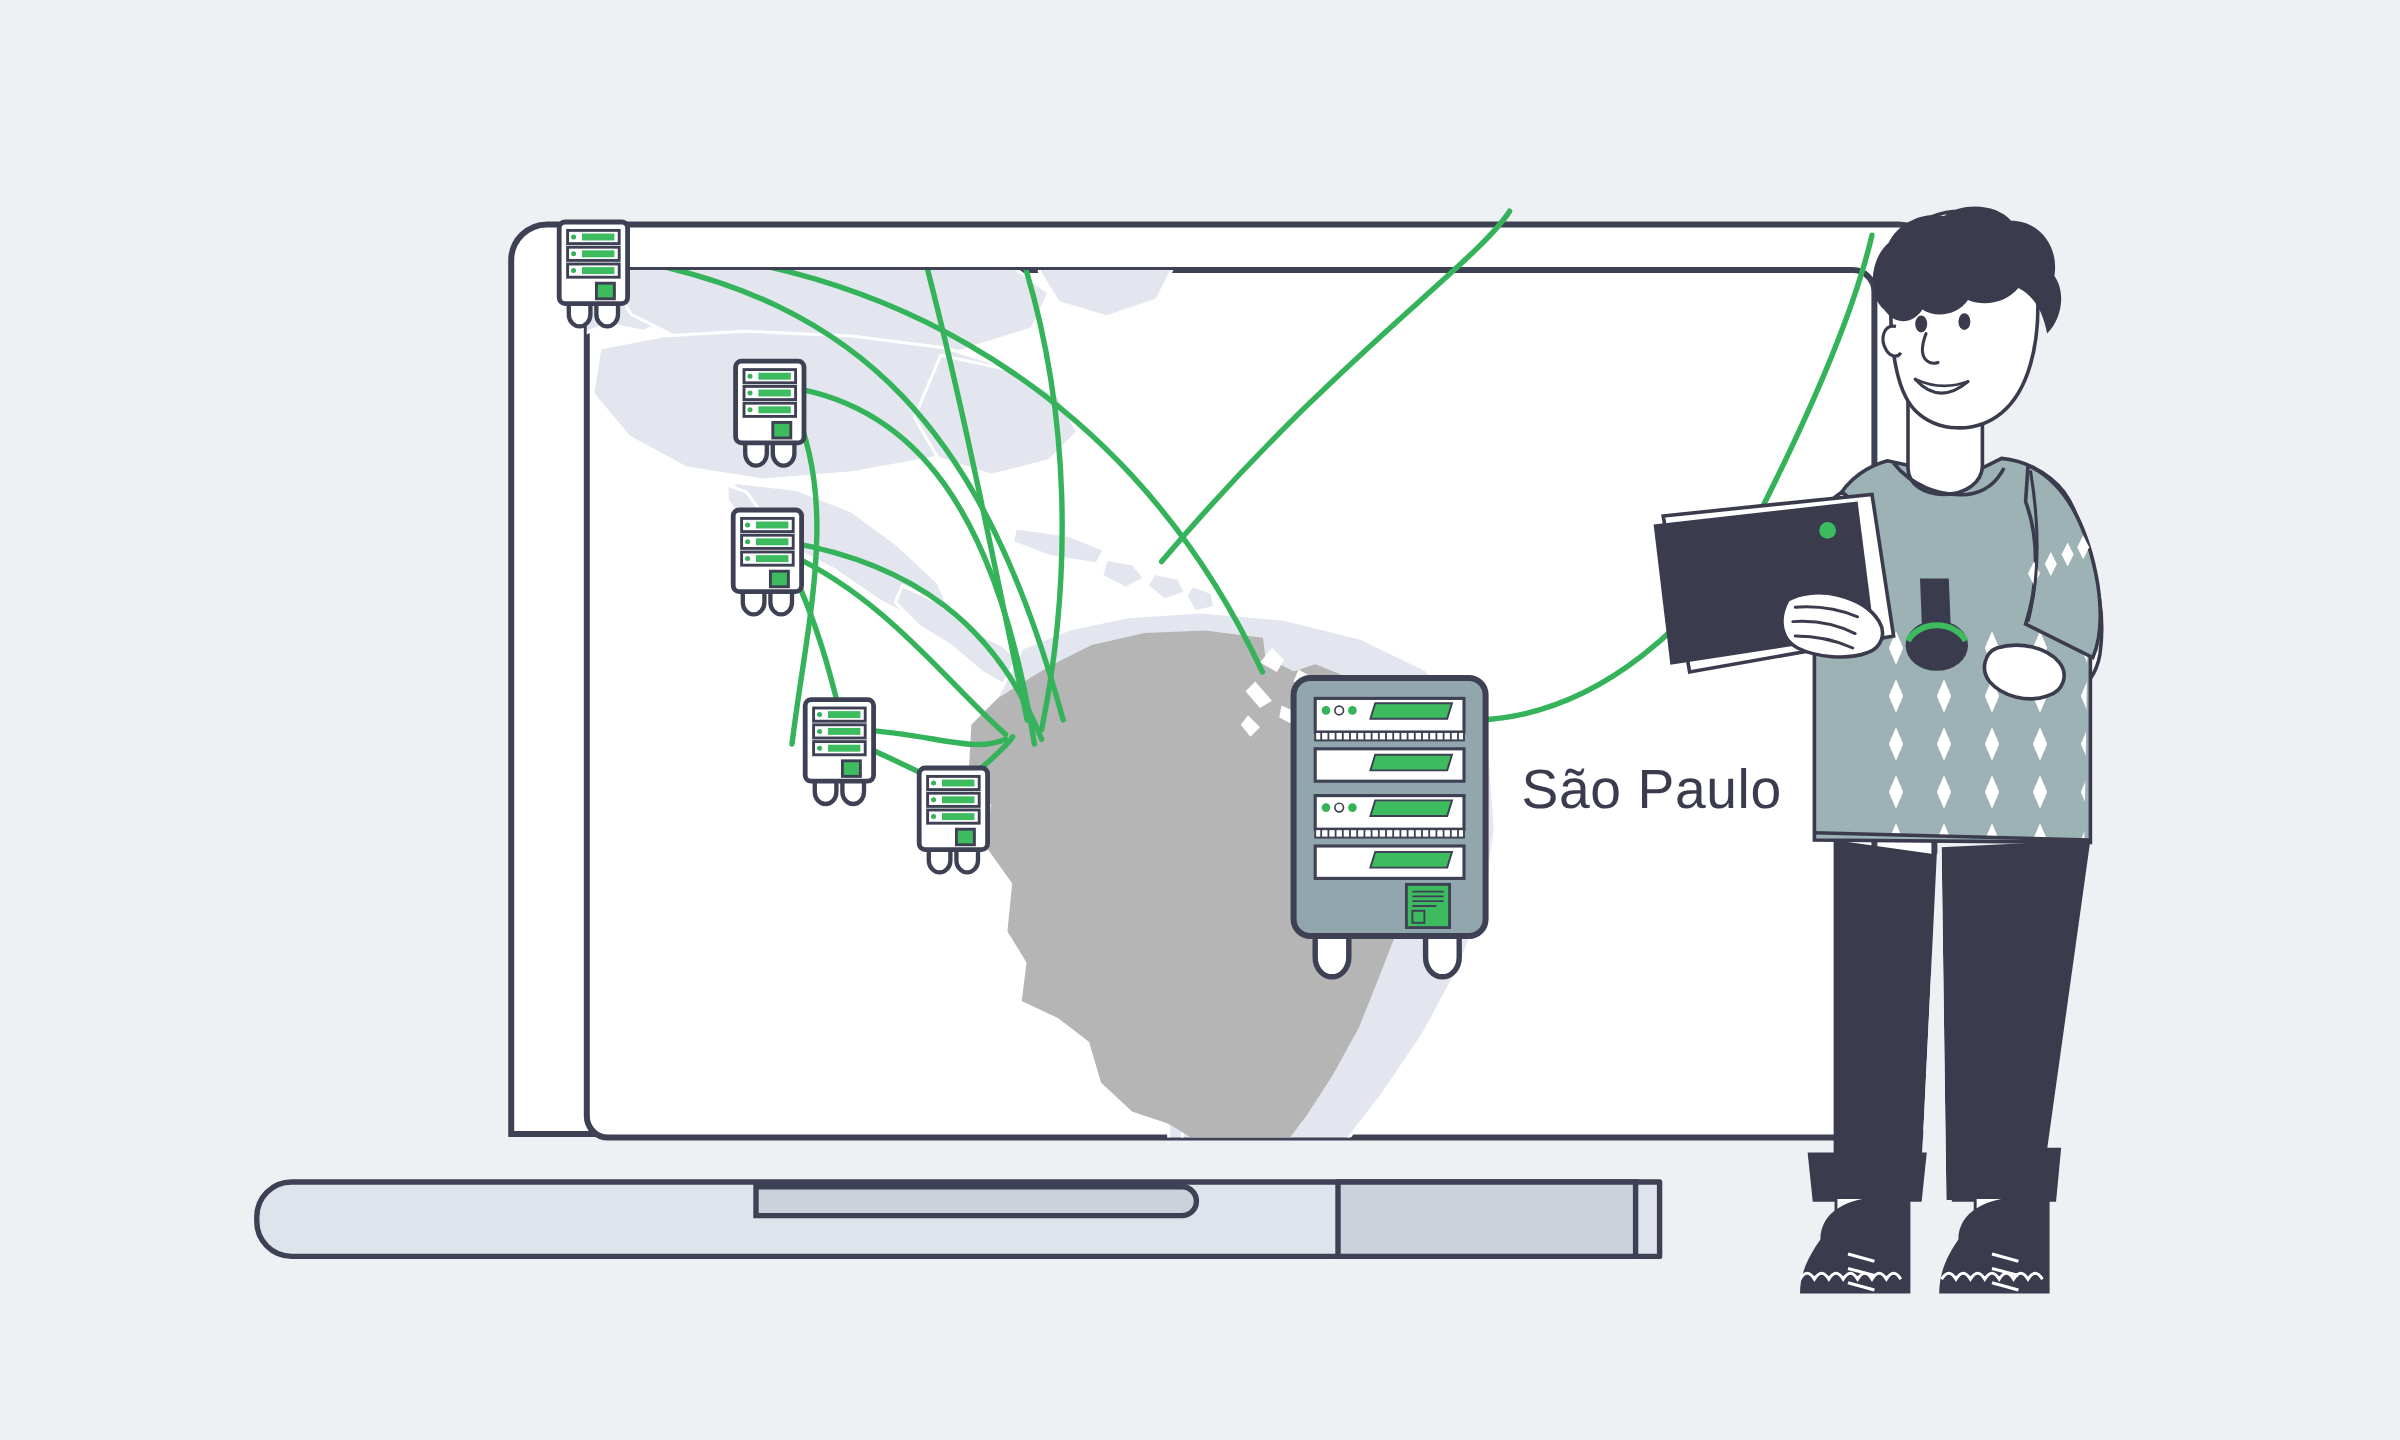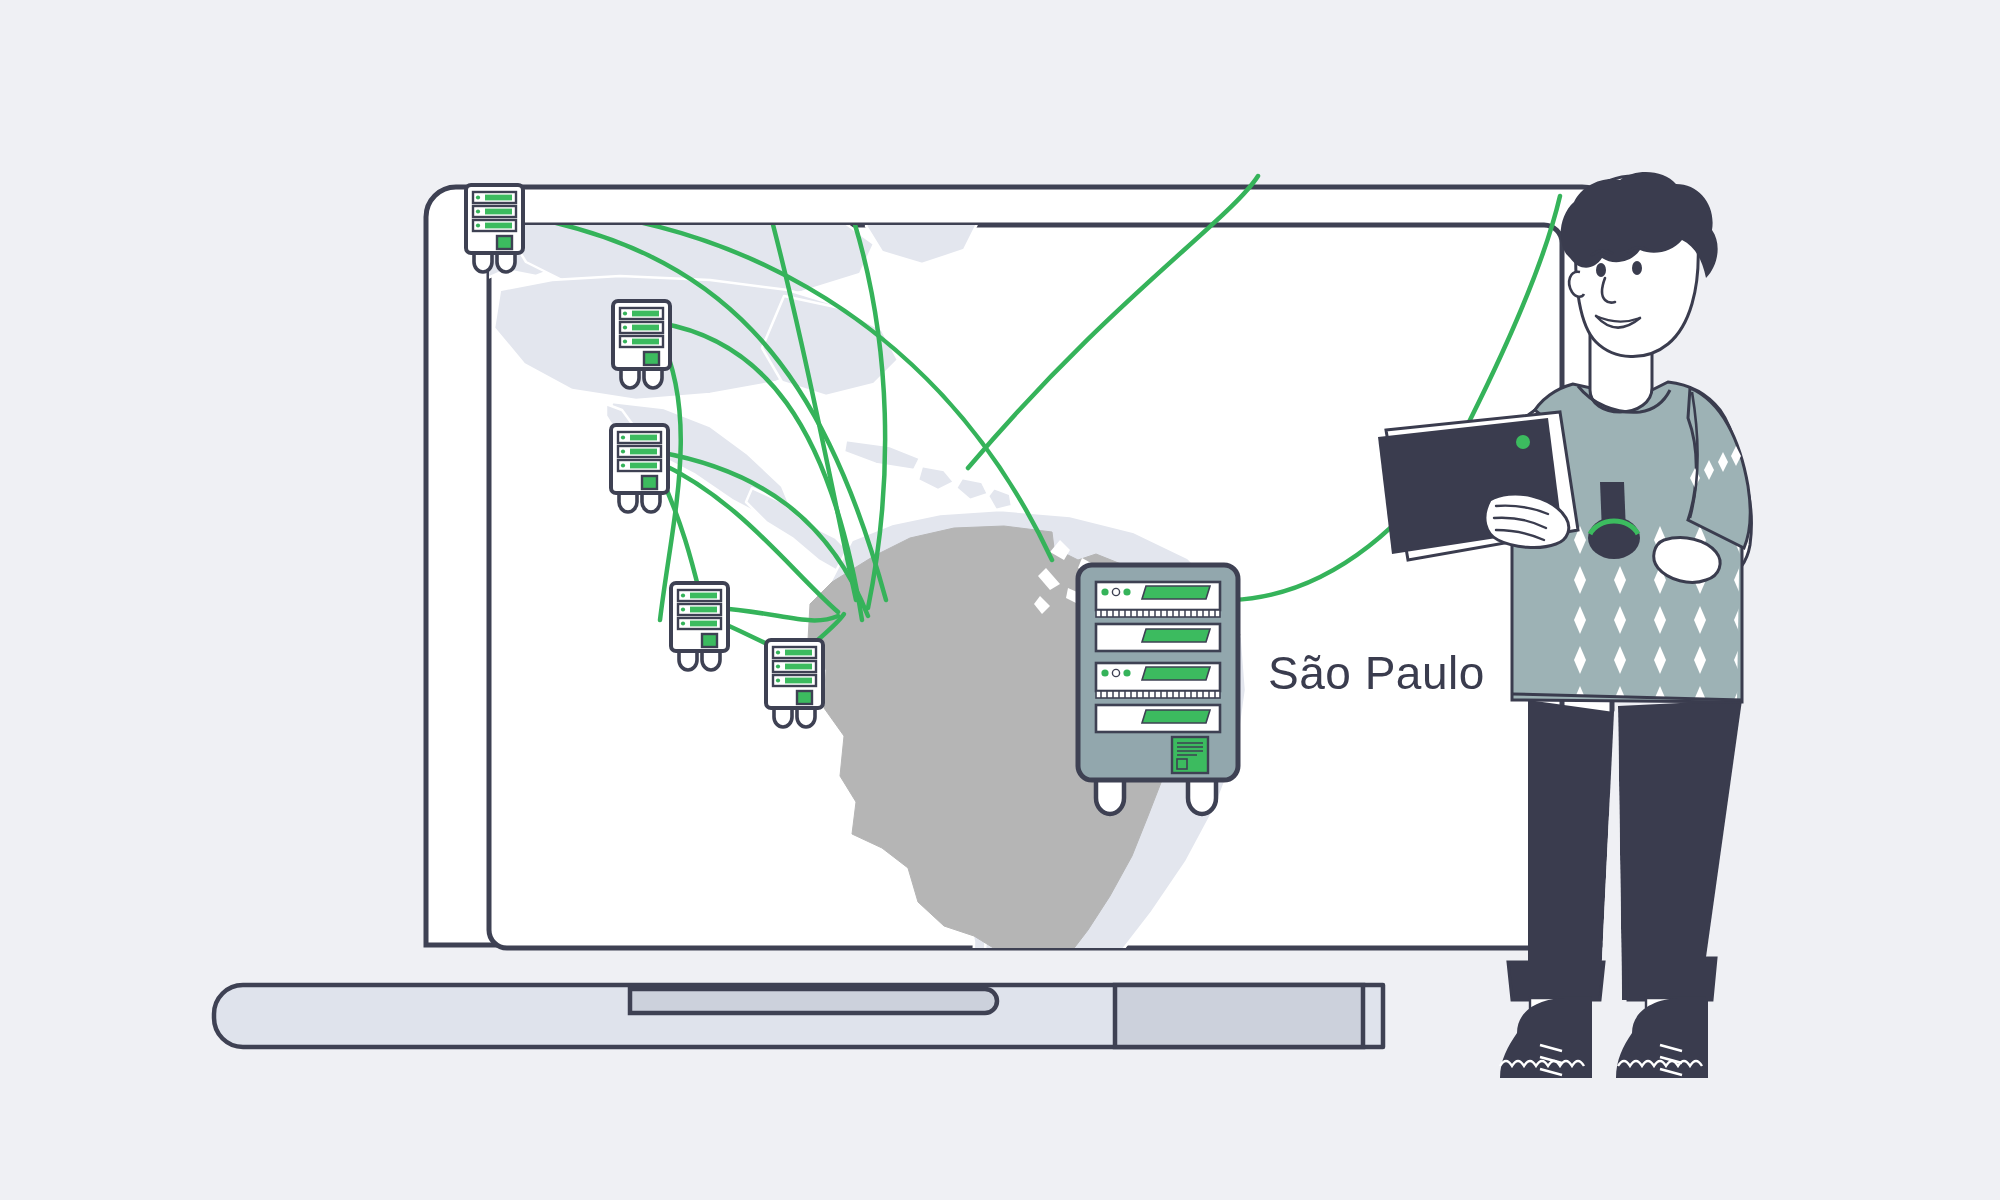--- a/index.html
+++ b/index.html
@@ -31,21 +31,20 @@
     position: absolute;
     left: 1268px;
     top: 630px;
     font-family: "Liberation Sans", sans-serif;
     font-size: 46px;
     font-weight: 400;
     letter-spacing: 0.5px;
     color: #3a3c4e;
     white-space: nowrap;
     user-select: none;
-    margin-top: 16px;
   }
 </style>
 </head>
 <body>
 
 <div id="scene">
 
   <svg class="layer" viewBox="0 0 2000 1200">
     <defs>
 

